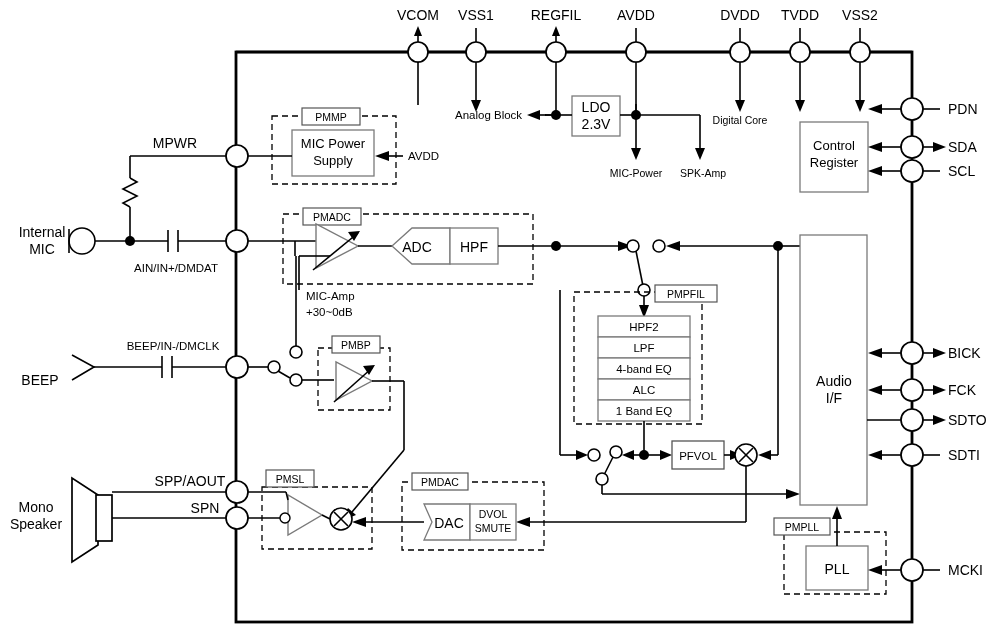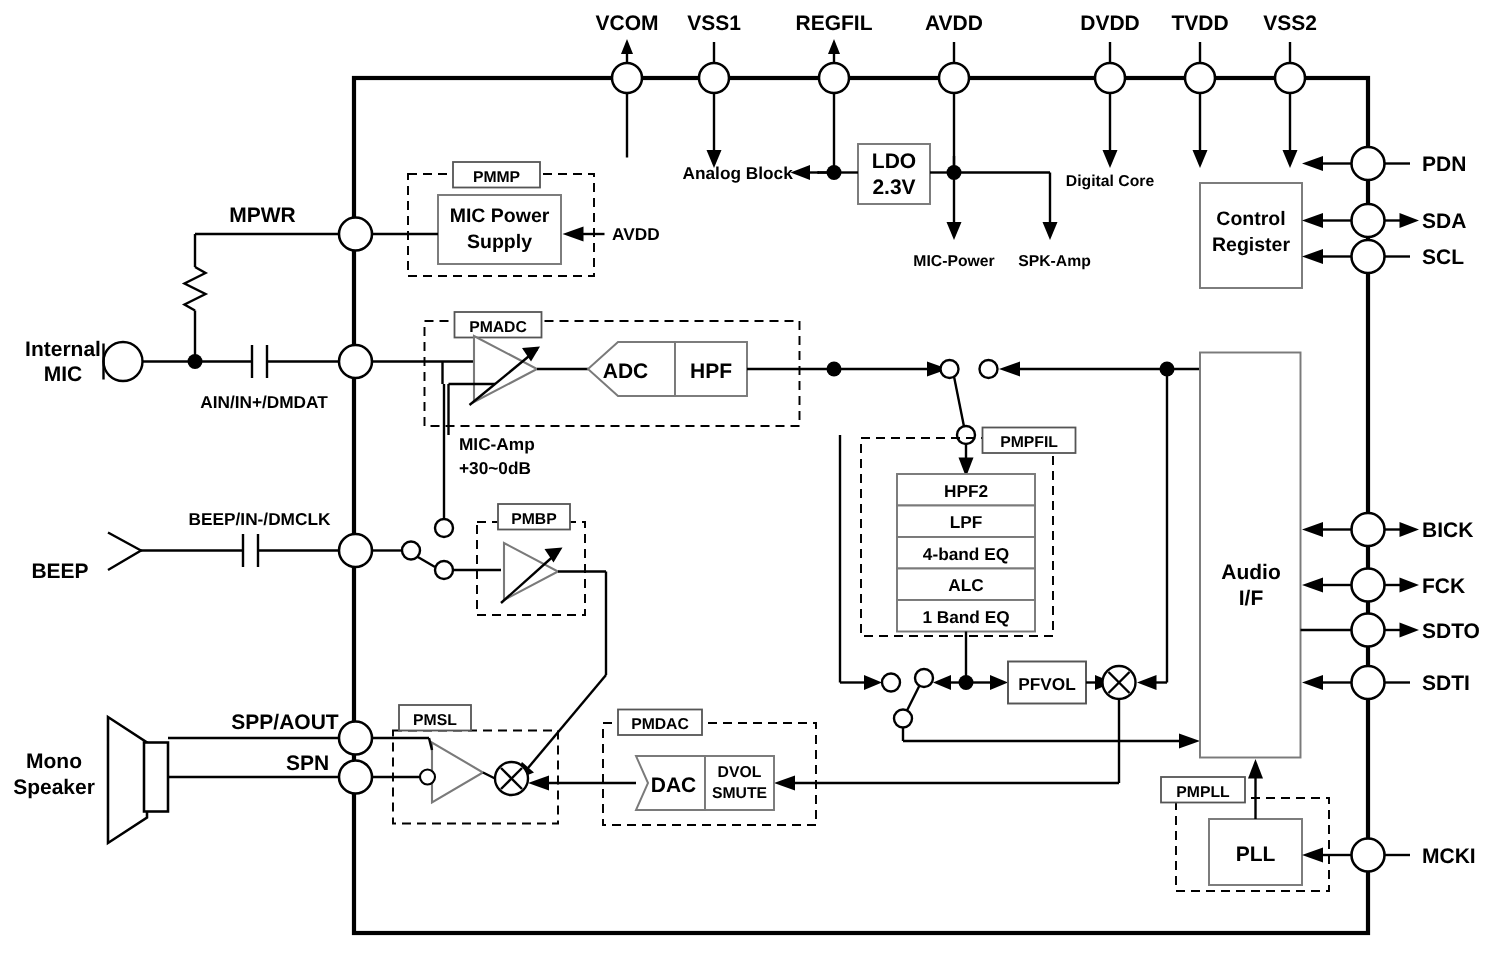--- a/index.html
+++ b/index.html
@@ -1,21 +1,21 @@
 <!DOCTYPE html>
 <html><head>
 <meta charset="utf-8">
 <title>Block Diagram</title>
 <style>
   html,body{margin:0;padding:0;background:#ffffff;}
   body{
     font-family:"Liberation Sans", sans-serif;
     width:998px;height:636px;overflow:hidden;
   }
-  #root{position:relative;width:808px;height:636px;font-weight:bold;}
+  #root{position:relative;width:808px;height:636px;}
   svg{display:block;}
   text{font-family:"Liberation Sans", sans-serif;fill:#000;}
   .lbl{font-size:14px;}
   .lbl-sm{font-size:11.5px;}
   .lbl-xs{font-size:10.5px;}
   .lbl-md{font-size:13px;}
   .wire{stroke:#000;stroke-width:1.6;fill:none;}
   .wire-thick{stroke:#000;stroke-width:2.6;fill:none;}
   .chipborder{stroke:#000;stroke-width:2.8;fill:none;}
   .boxline{stroke:#7a7a7a;stroke-width:1.3;fill:#fff;}

